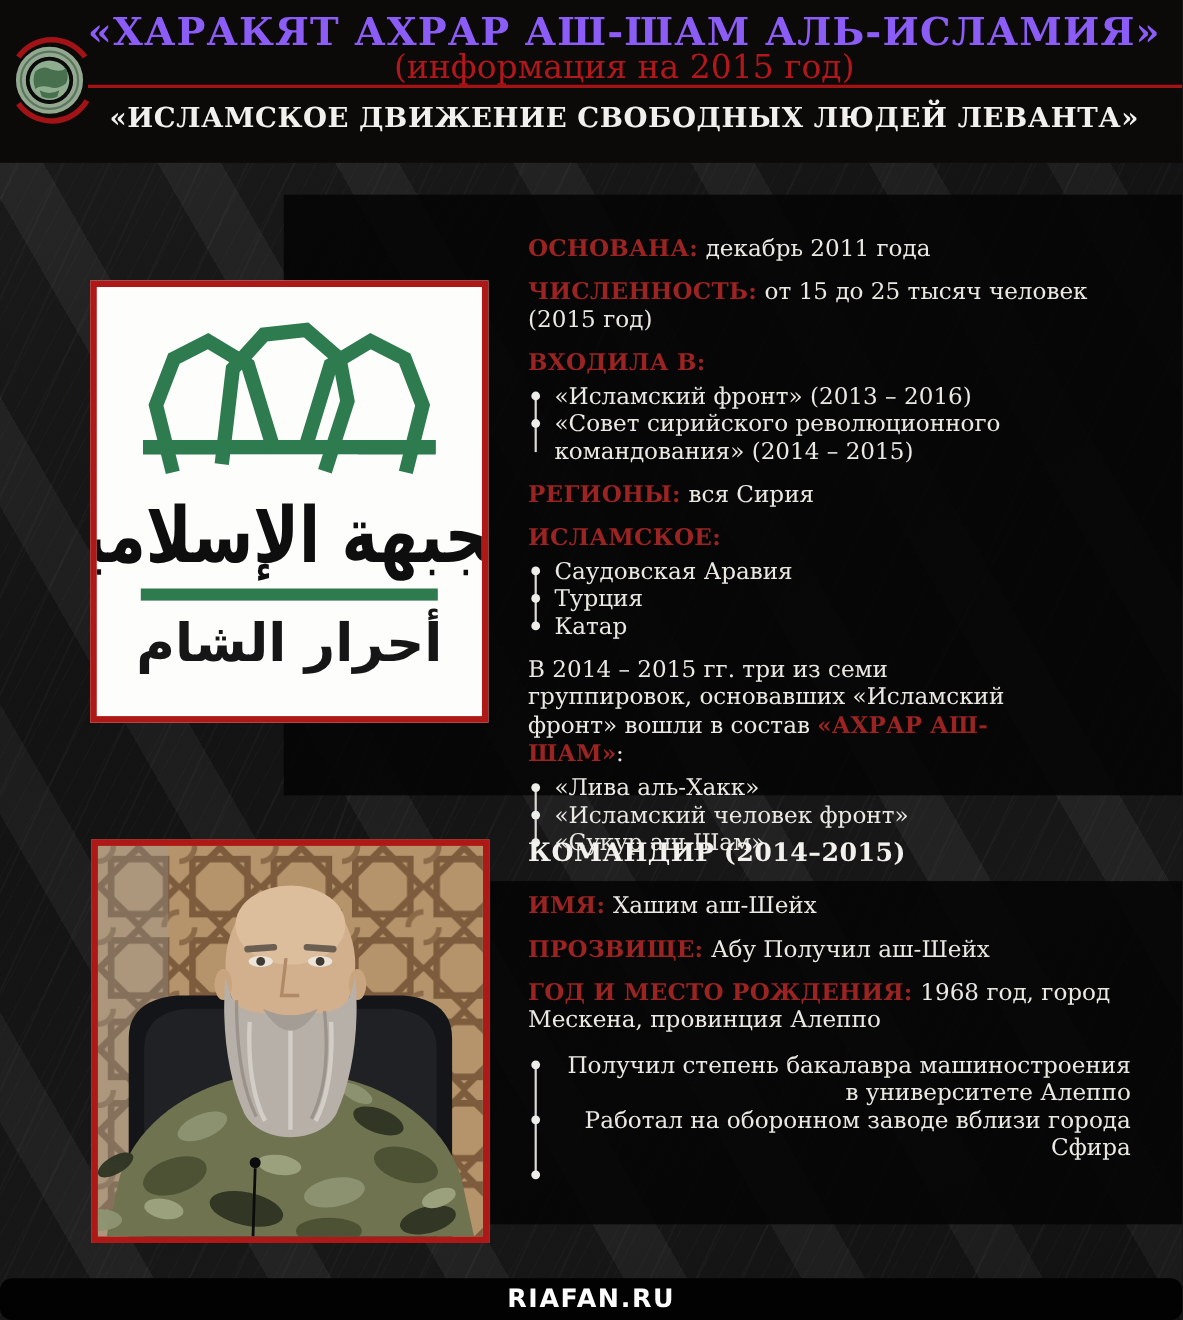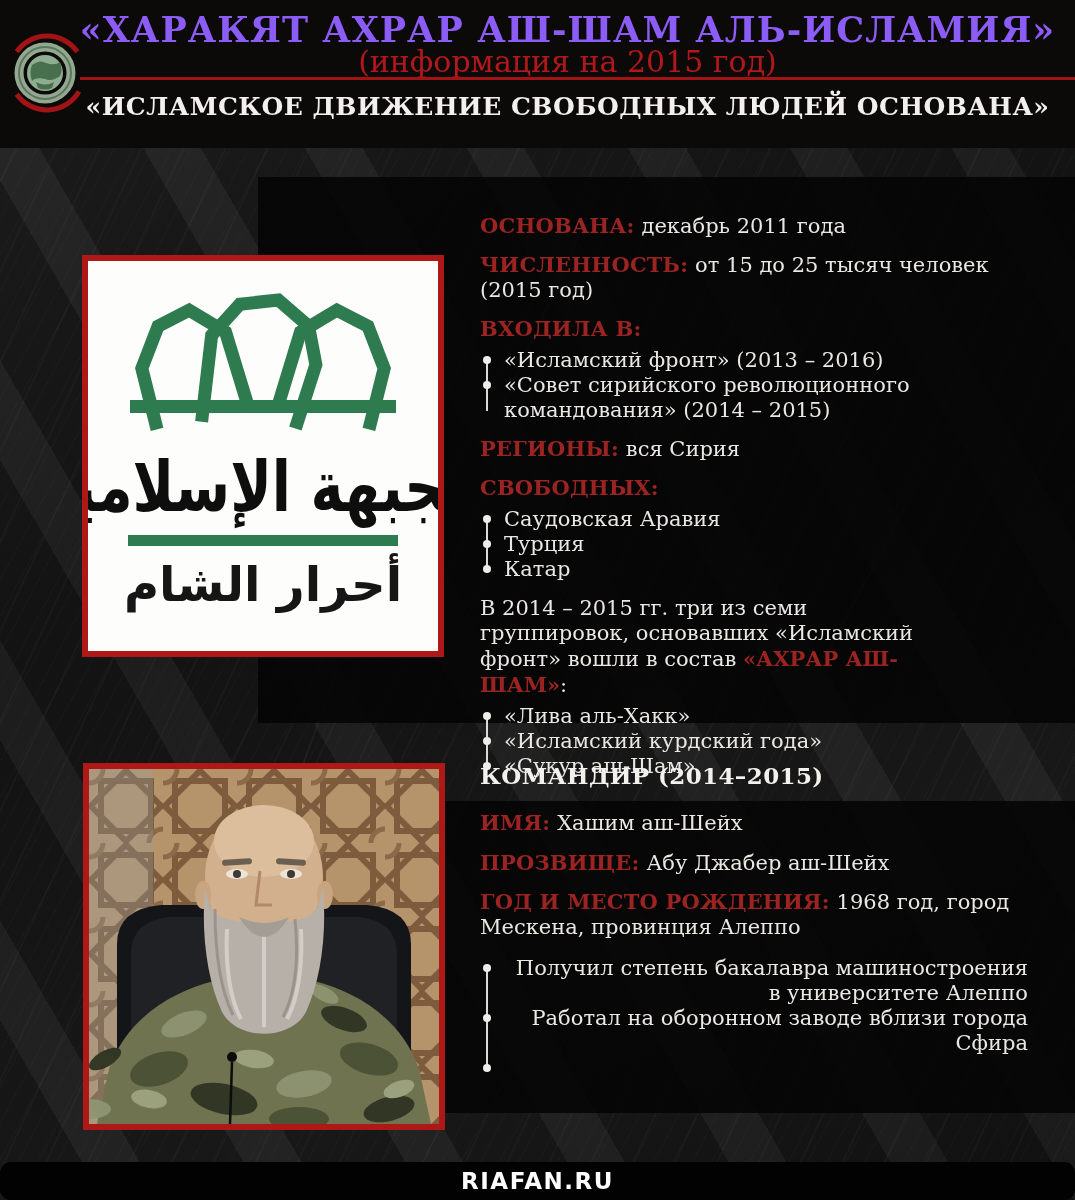--- a/index.html
+++ b/index.html
@@ -79,21 +79,21 @@
       <circle cx="39" cy="63" r="26" fill="none" stroke="#93a98f" stroke-width="9"></circle>
       <circle cx="39" cy="63" r="26" fill="none" stroke="#5c7560" stroke-width="2"></circle>
       <circle cx="39" cy="63" r="21" fill="#0b0b0b"></circle>
       <circle cx="39" cy="63" r="18" fill="#8fae90"></circle>
       <path d="M26,55 q8,-6 14,-2 q9,3 14,-1 q3,8 0,14 q-8,6 -15,3 q-9,-2 -13,2 q-3,-9 0,-16 Z" fill="#48704f"></path>
       <path d="M30,72 q9,5 18,0 l-2,6 q-7,3 -14,0 Z" fill="#48704f"></path>
     </svg>
     <div class="title">«ХАРАКЯТ АХРАР АШ-ШАМ АЛЬ-ИСЛАМИЯ»</div>
     <div class="subtitle">(информация на 2015 год)</div>
     <div class="redline"></div>
-    <div class="tagline">«ИСЛАМСКОЕ ДВИЖЕНИЕ СВОБОДНЫХ ЛЮДЕЙ ОСНОВАНА»</div>
+    <div class="tagline">«ИСЛАМСКОЕ ДВИЖЕНИЕ СВОБОДНЫХ ЛЮДЕЙ ЛЕВАНТА»</div>
   </div>
 
   <div class="panel panel1"></div>
 
   <div class="frame logo-box">
     <svg width="350" height="390" viewBox="0 0 350 390">
       <rect x="0" y="0" width="350" height="390" fill="#fdfdfb"></rect>
 
       <rect x="42" y="139" width="266" height="13" fill="#2e7b50"></rect>
 
@@ -122,32 +122,32 @@
   <div class="info org-info">
     <div class="row"><span class="lbl">ОСНОВАНА:</span><span class="val">декабрь 2011 года</span></div>
     <div class="row"><span class="lbl">ЧИСЛЕННОСТЬ:</span><span class="val">от 15 до 25 тысяч человек (2015 год)</span></div>
     <div class="label-row"><span class="lbl">ВХОДИЛА В:</span></div>
     <ul class="dotlist l-member">
       <div class="connector"></div>
     <li><span class="dot"></span><span class="li-text">«Исламский фронт» (2013 – 2016)</span></li>
         <li><span class="dot"></span><span class="li-text">«Совет сирийского революционного командования» (2014 – 2015)</span></li>
       </ul>
     <div class="row mt"><span class="lbl">РЕГИОНЫ:</span><span class="val">вся Сирия</span></div>
-    <div class="label-row mt"><span class="lbl">СВОБОДНЫХ:</span></div>
+    <div class="label-row mt"><span class="lbl">ИСЛАМСКОЕ:</span></div>
     <ul class="dotlist l-sponsor">
       <div class="connector"></div>
       <li><span class="dot"></span><span class="li-text">Саудовская Аравия</span></li>
     <li><span class="dot"></span><span class="li-text">Турция</span></li>
         <li><span class="dot"></span><span class="li-text">Катар</span></li>
       </ul>
     <div class="para"><span class="val">В 2014 – 2015 гг. три из семи группировок, основавших «Исламский фронт» вошли в состав</span> <span class="hl">«АХРАР АШ-ШАМ»</span><span class="val">:</span></div>
     <ul class="dotlist l-comp">
       <div class="connector"></div>
       <li><span class="dot"></span><span class="li-text">«Лива аль-Хакк»</span></li>
-    <li><span class="dot"></span><span class="li-text">«Исламский курдский года»</span></li>
+    <li><span class="dot"></span><span class="li-text">«Исламский человек фронт»</span></li>
         <li><span class="dot"></span><span class="li-text">«Сукур аш-Шам»</span></li>
       </ul>
   </div>
 
   <div class="cmd-title">КОМАНДИР (2014–2015)</div>
   <div class="panel panel2"></div>
 
   <div class="frame photo-box">
     <svg width="350" height="355" viewBox="0 0 350 355">
       <defs>
@@ -204,21 +204,21 @@
       <path d="M126,140 C126,185 132,222 144,246 M206,150 C210,190 206,225 194,248" fill="none" stroke="#8e8880" stroke-width="3" opacity="0.7"></path>
       <path d="M150,148 Q175,160 200,148 Q188,168 175,168 Q162,168 150,148 Z" fill="#a39d95"></path>
 
       <circle cx="143" cy="288" r="5" fill="#0c0c0c"></circle>
       <path d="M143,293 L141,355" stroke="#0c0c0c" stroke-width="2.5" fill="none"></path>
     </svg>
   </div>
 
   <div class="info cmd-info">
     <div class="row" style="margin-bottom:14px"><span class="lbl">ИМЯ:</span><span class="val">Хашим аш-Шейх</span></div>
-    <div class="row" style="margin-bottom:13px"><span class="lbl">ПРОЗВИЩЕ:</span><span class="val">Абу Джабер аш-Шейх</span></div>
+    <div class="row" style="margin-bottom:13px"><span class="lbl">ПРОЗВИЩЕ:</span><span class="val">Абу Получил аш-Шейх</span></div>
     <div class="row" style="margin-bottom:16px"><span class="lbl">ГОД И МЕСТО РОЖДЕНИЯ:</span><span class="val">1968 год, город Мескена, провинция Алеппо</span></div>
     <ul class="dotlist l-bio">
       <div class="connector"></div>
       <li><span class="dot"></span><span class="li-text">Получил степень бакалавра машиностроения в университете Алеппо</span></li>
     <li><span class="dot"></span><span class="li-text">Работал на оборонном заводе вблизи города Сфира</span></li>
         <li><span class="dot"></span></li>
       </ul>
   </div>
 
   <div class="footer">

